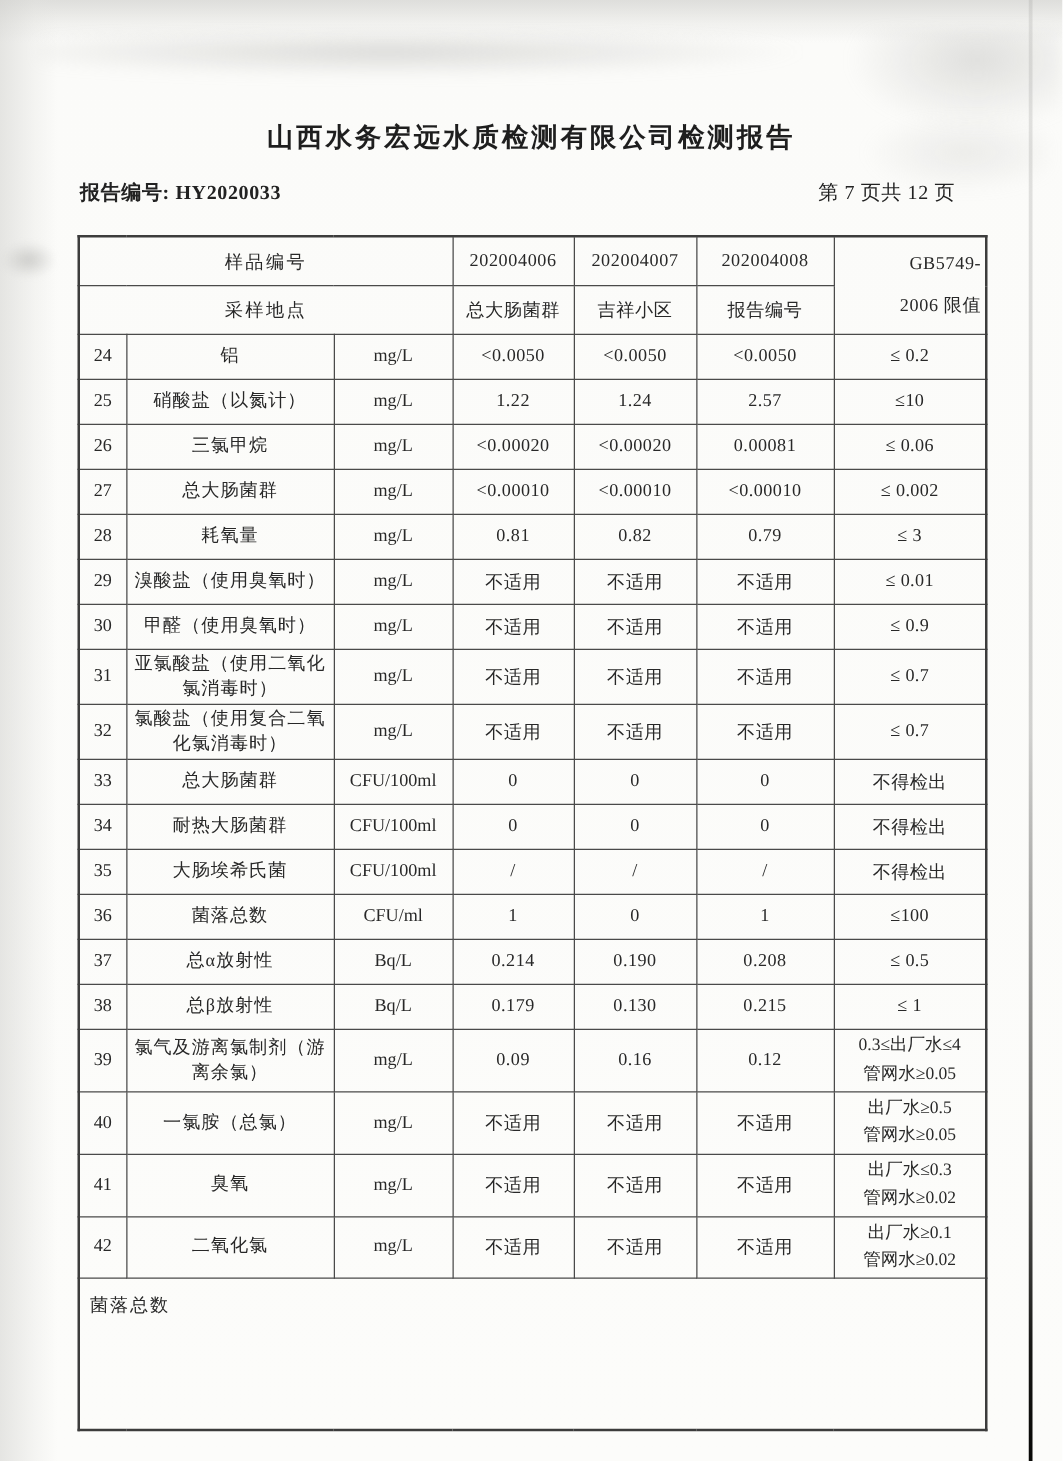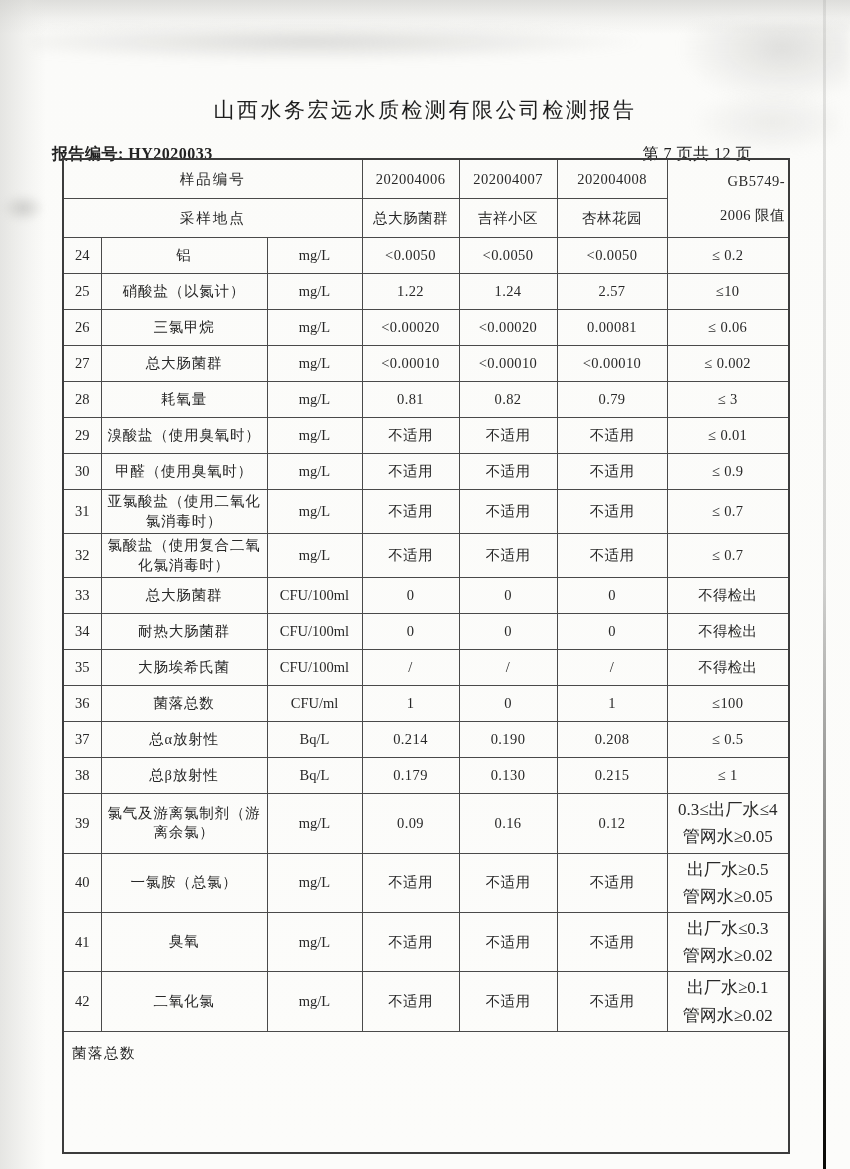--- a/index.html
+++ b/index.html
@@ -39,30 +39,30 @@
   .edge-right-line {
     position:absolute; left:823px; top:0; width:3px; height:100%;
     background:linear-gradient(180deg, rgba(130,130,128,0.18) 0%, rgba(110,110,108,0.30) 50%,
                rgba(60,60,58,0.70) 76%, rgba(12,12,10,0.95) 92%, rgba(8,8,6,1) 100%);
     pointer-events:none;
   }
   
   .title {
     position:absolute; top:96px; left:0; width:100%; margin:0;
     text-align:center; font-family:"Liberation Sans", sans-serif;
-    font-size:21px; font-weight:400; letter-spacing:2.5px; color:#1e1e1e;
+    font-size:21px; font-weight:700; letter-spacing:2.5px; color:#1e1e1e;
   }
   .meta {
-    position:absolute; top:144px; left:52px; width:700px;
+    position:absolute; top:144px; left:64px; width:700px;
     display:flex; justify-content:space-between; align-items:baseline;
     font-size:16px; letter-spacing:0.5px; color:#222;
   }
   .meta .report-no { font-weight:600; }
   table.results {
-    position:absolute; left:62px; top:158px; width:726px;
+    position:absolute; left:62px; top:188px; width:726px;
     border-collapse:collapse; table-layout:fixed;
     border:2px solid #3c3c3c;
     padding-left:37px;
   }
   table.results td {
     border:1px solid #4a4a4a;
     text-align:center; vertical-align:middle;
     font-size:14.5px; padding:2px 3px; color:#282828;
     overflow:hidden;
   }
@@ -71,21 +71,21 @@
   .h-val   { font-size:15px; letter-spacing:0.5px; }
   .h-limit { font-size:14.5px; letter-spacing:0.5px; }
   .h-limit div { line-height:1.2;text-align:right; }
   .h-limit div + div { margin-top:16px; }
   tbody td { height:31px; }
   .c-no    { font-size:15px; }
   .c-name  { text-align:left; padding-left:10px; letter-spacing:0.8px; line-height:1.35; }
   .c-unit  { font-size:14px; }
   .c-val   { font-size:14.5px; letter-spacing:0.4px; }
   .c-limit { white-space:pre-line; letter-spacing:0.3px; }
-  .c-limit.small { font-size:17px; line-height:1.6; letter-spacing:0; padding:2px 1px; }
+  .c-limit.small { font-size:14px; line-height:1.6; letter-spacing:0; padding:2px 1px; }
   tfoot td.blank {
     height:96px; text-align:left; vertical-align:top;
     padding:12px 8px; font-size:14.5px; letter-spacing:1.5px;
   }
 </style>
 </head>
 <body>
 
 <div class="sheet">
   <div class="edge-top"></div>
@@ -124,21 +124,21 @@
         <td class="h-val">202004008</td>
         <td rowspan="2" class="h-limit">
           <div>GB5749-</div>
           <div>2006 限值</div>
         </td>
       </tr>
       <tr>
         <td colspan="3" class="h-label">采样地点</td>
         <td class="h-val">总大肠菌群</td>
         <td class="h-val">吉祥小区</td>
-        <td class="h-val">杏林花园</td>
+        <td class="h-val">报告编号</td>
       </tr>
     </thead>
     <tbody id="tbody">
         <tr>
           <td class="c-no">24</td>
           <td class="c-name">铝</td>
           <td class="c-unit">mg/L</td>
           <td class="c-val">&lt;0.0050</td>
           <td class="c-val">&lt;0.0050</td>
           <td class="c-val">&lt;0.0050</td>

